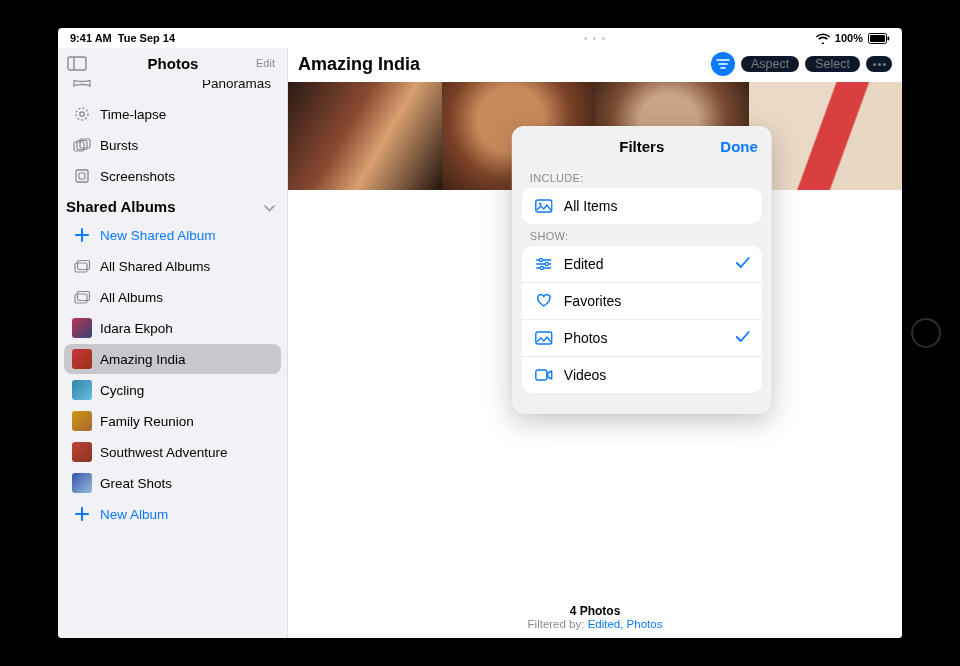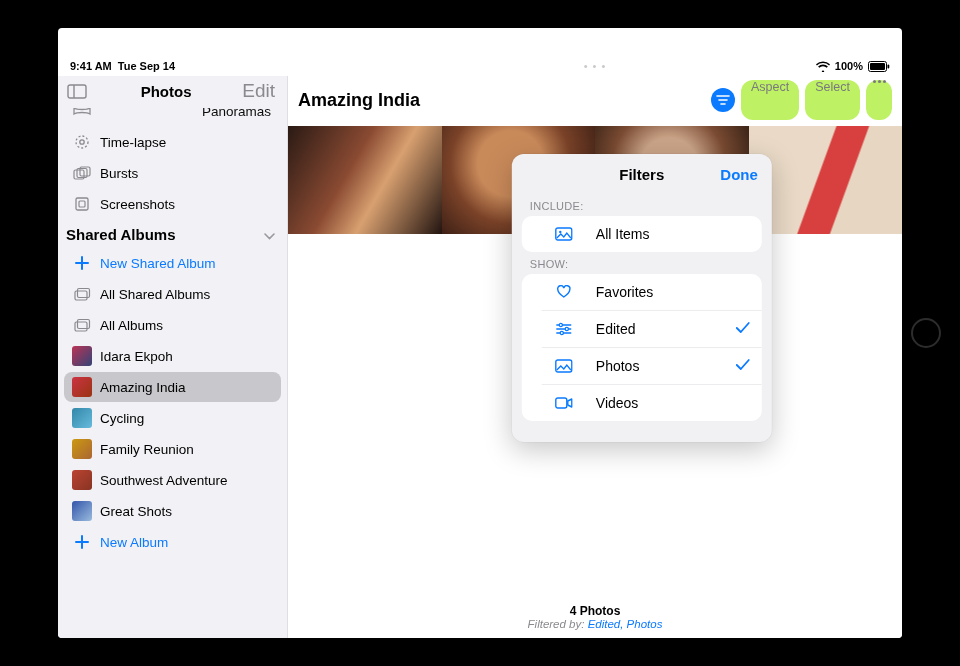--- a/index.html
+++ b/index.html
@@ -16,21 +16,21 @@
     width: 30px; height: 30px; border: 2px solid #2d2d2d; border-radius: 50%;
   }
   .screen {
     width: 100%; height: 100%; background: #fff; border-radius: 4px;
     overflow: hidden; position: relative; display: flex; flex-direction: column;
   }
 
   
   .status-bar {
     height: 20px; display: flex; align-items: center; justify-content: space-between;
-    padding: 0 12px; font-size: 11px; font-weight: 600; color: #000; margin-top: 28px;
+    padding: 0 12px; font-size: 11px; font-weight: 600; color: #000;
   }
   .status-left { display: flex; gap: 6px; }
   .status-right { display: flex; gap: 5px; align-items: flex-end; }
   .wifi-icon svg, .battery-icon svg { display: block; }
 
   
   .layout { flex: 1; display: flex; min-height: 0; }
 
   
   .sidebar {
@@ -39,21 +39,21 @@
   }
   .sidebar-header {
     display: flex; align-items: center; justify-content: space-between;
     padding: 4px 12px 6px 6px; height: 32px;
   }
   .sidebar-toggle {
     width: 26px; height: 20px; display: flex; align-items: center; justify-content: center;
     color: #8a8a8e;
   }
   .sidebar-title { font-weight: 700; font-size: 15px; color: #000; }
-  .sidebar-edit { color: #8a8a8e; font-size: 19px; }
+  .sidebar-edit { color: #8a8a8e; font-size: 11px; }
 
   .sidebar-scroll { flex: 1; overflow: hidden; padding-top: 2px; }
   .sb-section-head {
     display: flex; align-items: center; justify-content: space-between;
     padding: 6px 12px 4px 8px; font-size: 15px; font-weight: 700; color: #000;
   }
   .chev { color: #9a9a9e; }
   .sb-list { list-style: none; }
   .sb-item {
     display: flex; align-items: center; gap: 8px;
@@ -82,22 +82,22 @@
     position: absolute; top: -16px; left: 50%; transform: translateX(-50%);
     color: #c9c9cc; font-size: 11px; letter-spacing: 1px;
   }
   .content-header {
     display: flex; align-items: center; justify-content: space-between;
     padding: 4px 10px 6px 10px;
   }
   .content-title { font-size: 18px; font-weight: 700; }
   .header-actions { display: flex; gap: 6px; align-items: center; }
   .pill {
-    height: 40px; border-radius: 12px; background: #bef264; color: #7a7a7e;
-    font-size: 12.5px; padding: 0 10px; display: flex; justify-content: center;
+    height: 16px; border-radius: 12px; background: #0f172a; color: #7a7a7e;
+    font-size: 12.5px; padding: 0 10px; display: flex; align-items: center; justify-content: center;
   }
   .pill.icon-only { width: 26px; padding: 0; }
   .filter-btn {
     width: 24px; height: 24px; border-radius: 12px; background: #0a7aff;
     display: flex; align-items: center; justify-content: center; color: #fff;
   }
   .ellipsis-dots { display:flex; gap:2px; }
   .ellipsis-dots span { width:3px;height:3px;border-radius:50%;background:#7a7a7e; }
 
   .photo-row { display: flex; }
@@ -106,21 +106,21 @@
   }
   .p1{background:linear-gradient(120deg,#2a1a14,#8a4a32 40%,#d8a070 60%,#221410);} 
   .p2{background:radial-gradient(circle at 45% 35%,#c98a5a 0 30%,#7a4228 55%,#2c1610);} 
   .p3{background:radial-gradient(circle at 48% 38%,#caa488 0 28%,#7a4b32 55%,#1e120c);} 
   .p4{background:linear-gradient(110deg,#e9d9c6 0 45%,#d84040 46% 62%,#e6d6c2 63%);} 
 
   .content-footer {
     position: absolute; left: 0; right: 0; bottom: 8px; text-align: center;
     font-size: 12px; color: #000;
   }
-  .content-footer .sub { color: #8a8a8e; font-size: 11.5px; font-style: italic; }
+  .content-footer .sub { color: #8a8a8e; font-size: 11.5px; }
   .content-footer .links { color: #0a7aff; }
 
   
   .popover {
     position: absolute; top: 78px; left: 50%; transform: translateX(-32%);
     width: 260px; background: #f1f1f4; border-radius: 12px;
     box-shadow: 0 8px 28px rgba(0,0,0,.22), 0 0 0 .5px rgba(0,0,0,.06);
     padding-bottom: 21px;
   }
   .pop-head {
@@ -130,22 +130,22 @@
   .pop-done {
     position: absolute; right: 14px; color: #0a7aff; font-weight: 600; font-size: 15px;
   }
   .pop-label {
     font-size: 11px; color: #8a8a8e; padding: 6px 18px 4px; letter-spacing: .3px;
   }
   .pop-group {
     margin: 0 10px; background: #fff; border-radius: 10px; overflow: hidden;
   }
   .pop-row {
-    display: flex; align-items: center; gap: 22px; padding: 8px 12px;
-    font-size: 14px; color: #000; margin-left: 20px;
+    display: flex; align-items: center; gap: 10px; padding: 8px 12px;
+    font-size: 14px; color: #000;
   }
   .pop-row + .pop-row { border-top: 1px solid #ecebee; }
   .pop-row .ric { width: 20px; height: 20px; display:flex;align-items:center;justify-content:center;color:#0a7aff; flex:0 0 20px; }
   .pop-row .chk { margin-left: auto; color: #0a7aff; }
 
 </style>
 </head>
 <body>
 
 <div class="device">
@@ -359,38 +359,38 @@
                 </span>
               <span>All Items</span>
             </div>
           </div>
 
           <div class="pop-label">SHOW:</div>
           <div class="pop-group">
             <div class="pop-row">
               <span class="ric">
                   <svg width="16" height="14" viewBox="0 0 16 14">
-                    <path d="M8 12S2 8 2 4.5A3 3 0 018 3a3 3 0 016 1.5C14 8 8 12 8 12z" fill="none" stroke="#0a7aff" stroke-width="1.4"></path>
-                  </svg>
-                </span>
-              <span>Favorites</span>
-            </div>
-            <div class="pop-row">
-              <span class="ric">
-                  <svg width="16" height="14" viewBox="0 0 16 14">
                     <path d="M1 3h14M1 7h14M1 11h14" stroke="#0a7aff" stroke-width="1.4" stroke-linecap="round"></path>
                     <circle cx="5" cy="3" r="1.6" fill="#fff" stroke="#0a7aff" stroke-width="1.3"></circle>
                     <circle cx="11" cy="7" r="1.6" fill="#fff" stroke="#0a7aff" stroke-width="1.3"></circle>
                     <circle cx="6" cy="11" r="1.6" fill="#fff" stroke="#0a7aff" stroke-width="1.3"></circle>
                   </svg>
                 </span>
               <span>Edited</span>
               <span class="chk"><svg width="14" height="12" viewBox="0 0 14 12">
                     <path d="M1 6l4 4 8-9" fill="none" stroke="#0a7aff" stroke-width="1.8" stroke-linecap="round" stroke-linejoin="round"></path>
                   </svg></span>
+            </div>
+            <div class="pop-row">
+              <span class="ric">
+                  <svg width="16" height="14" viewBox="0 0 16 14">
+                    <path d="M8 12S2 8 2 4.5A3 3 0 018 3a3 3 0 016 1.5C14 8 8 12 8 12z" fill="none" stroke="#0a7aff" stroke-width="1.4"></path>
+                  </svg>
+                </span>
+              <span>Favorites</span>
             </div>
             <div class="pop-row">
               <span class="ric">
                   <svg width="18" height="14" viewBox="0 0 18 14">
                     <rect x="1" y="1" width="16" height="12" rx="2" fill="none" stroke="#0a7aff" stroke-width="1.4"></rect>
                     <path d="M2 11l4-4 3 3 3-4 4 5" fill="none" stroke="#0a7aff" stroke-width="1.3"></path>
                   </svg>
                 </span>
               <span>Photos</span>
               <span class="chk"><svg width="14" height="12" viewBox="0 0 14 12">

